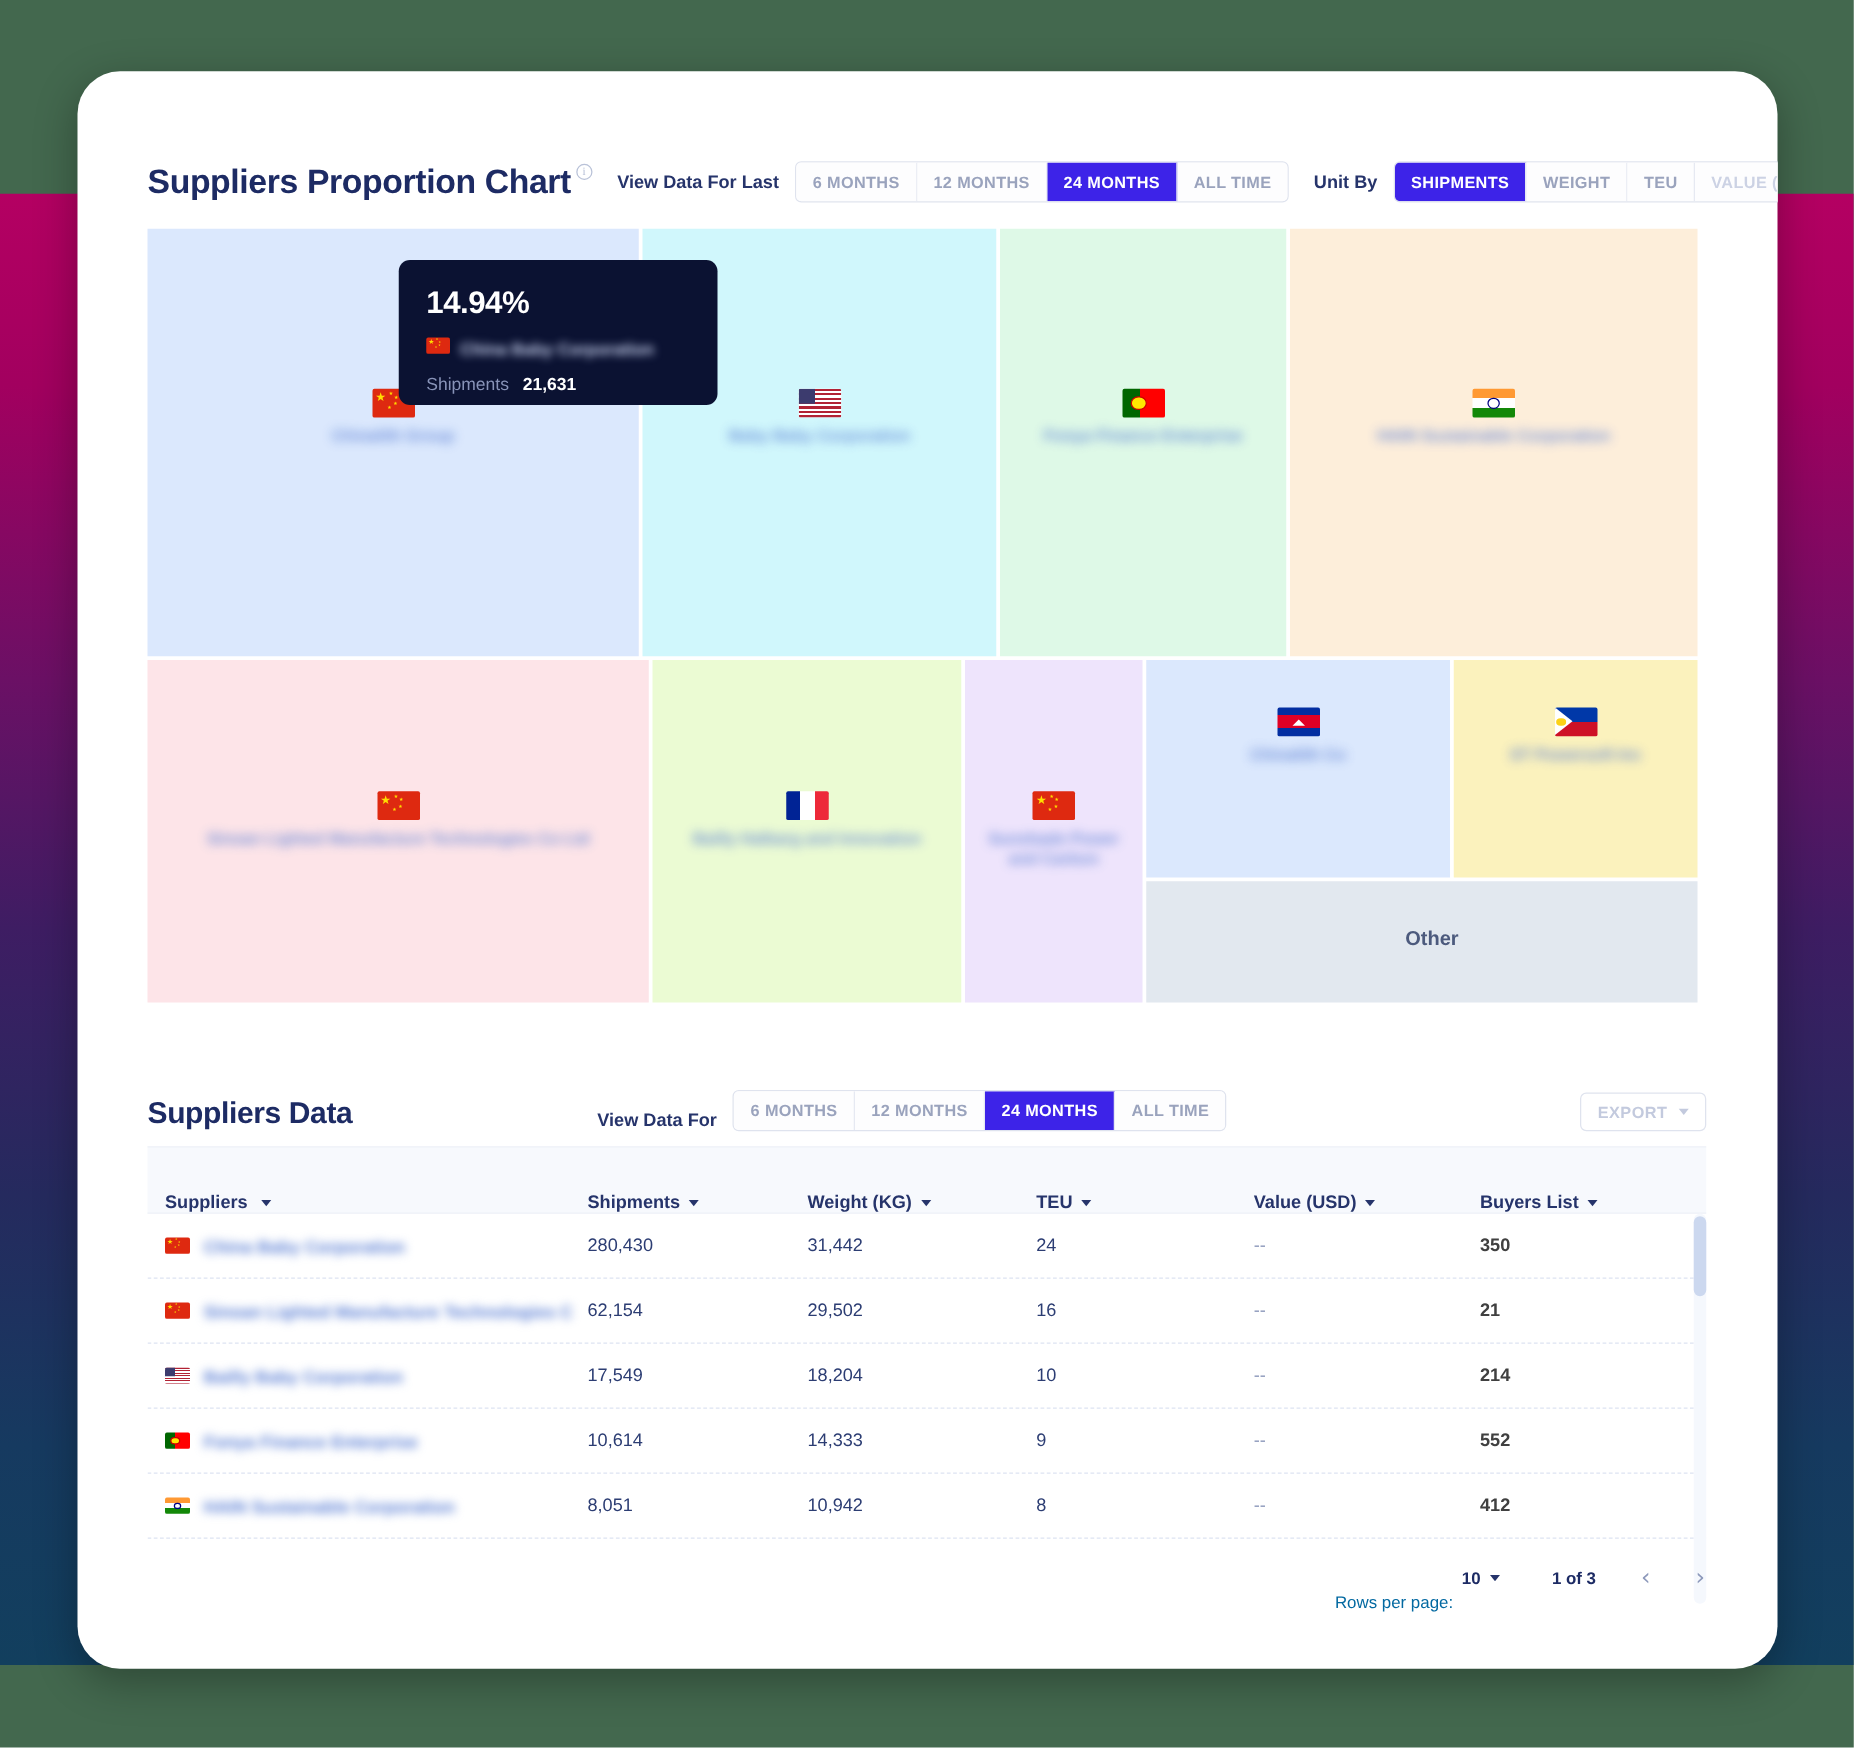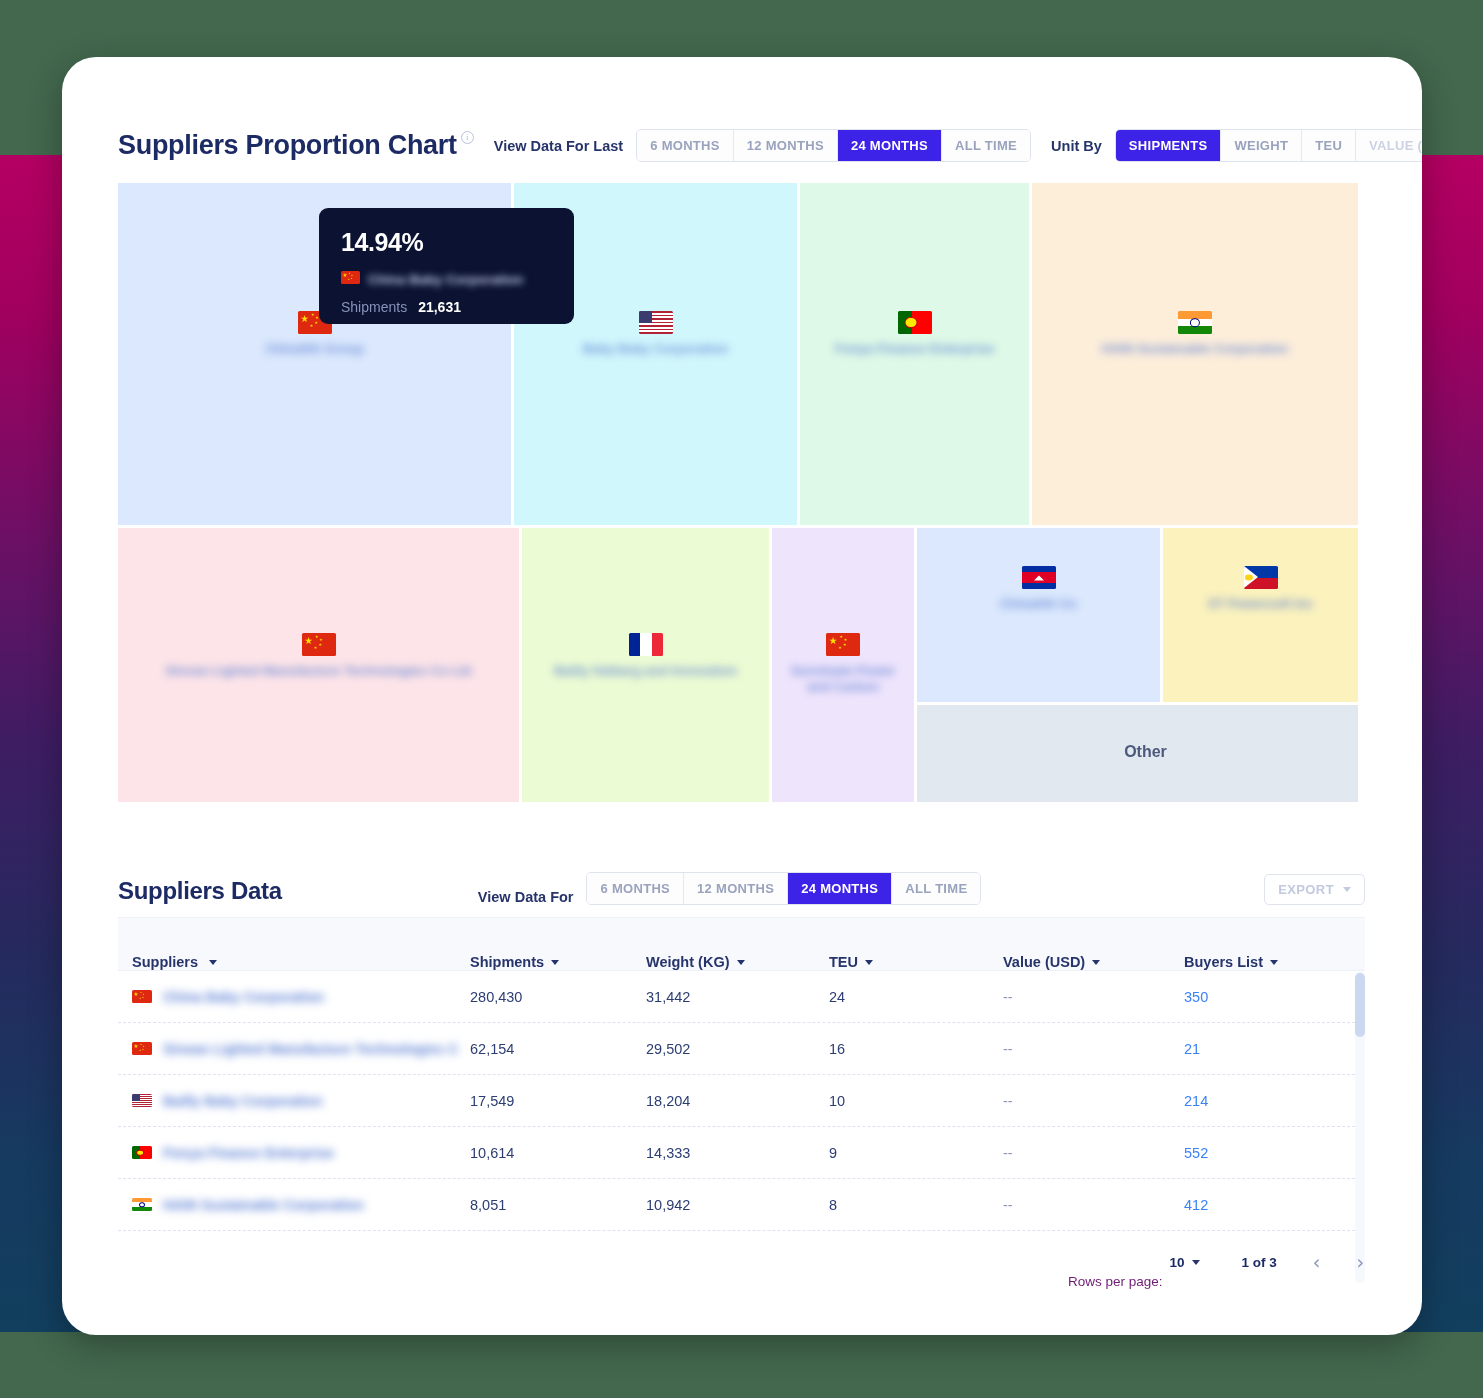--- a/index.html
+++ b/index.html
@@ -150,39 +150,39 @@
   .c-weight { width: 183px; }
   .c-teu { width: 174px; }
   .c-value { width: 181px; }
   .c-buyers { width: 150px; }
   .supp-name {
     font-size: 14px; color: #5b7fd4; font-weight: 600;
     filter: blur(4px); white-space: nowrap; overflow: hidden;
   }
   .cellnum { font-size: 14.5px; color: #2c3d73; }
   .cellmuted { font-size: 14.5px; color: #8d99bb; }
-  .celllink { font-size: 14.5px; color: #3b82f6; cursor: pointer; }
+  .celllink { font-size: 14.5px; color: #404040; cursor: pointer; font-weight: bold; }
 
   
   #tbl-scroll-track {
     position: absolute; right: 0; top: 54px; width: 10px; height: 312px;
     background: #f5f8fd; border-radius: 5px;
   }
   #tbl-scroll-thumb {
     position: absolute; right: 0; top: 56px; width: 10px; height: 64px;
     background: #ccd8ef; border-radius: 5px; cursor: pointer;
   }
 
   
   #pagination {
     position: absolute; right: 58px; top: 1178px;
     display: flex; align-items: center; gap: 0;
     white-space: nowrap;
   }
-  .rpp-label { font-size: 13.5px; color: #701a75; margin-top: 39px; }
+  .rpp-label { font-size: 13.5px; color: #0369a1; margin-top: 39px; }
   .rpp-value { font-size: 13.5px; font-weight: 700; color: #1d2b64; margin-left: 7px; }
   .rpp-caret {
     width: 0; height: 0; border-left: 4px solid transparent;
     border-right: 4px solid transparent; border-top: 5px solid #26346b;
     margin-left: 7px;
   }
   .page-ind { font-size: 13.5px; font-weight: 700; color: #1d2b64; margin-left: 42px; }
   .pg-arrow {
     margin-left: 36px; font-size: 19px; color: #8d99bb; cursor: pointer;
     font-family: "DejaVu Sans", sans-serif; line-height: 1;

